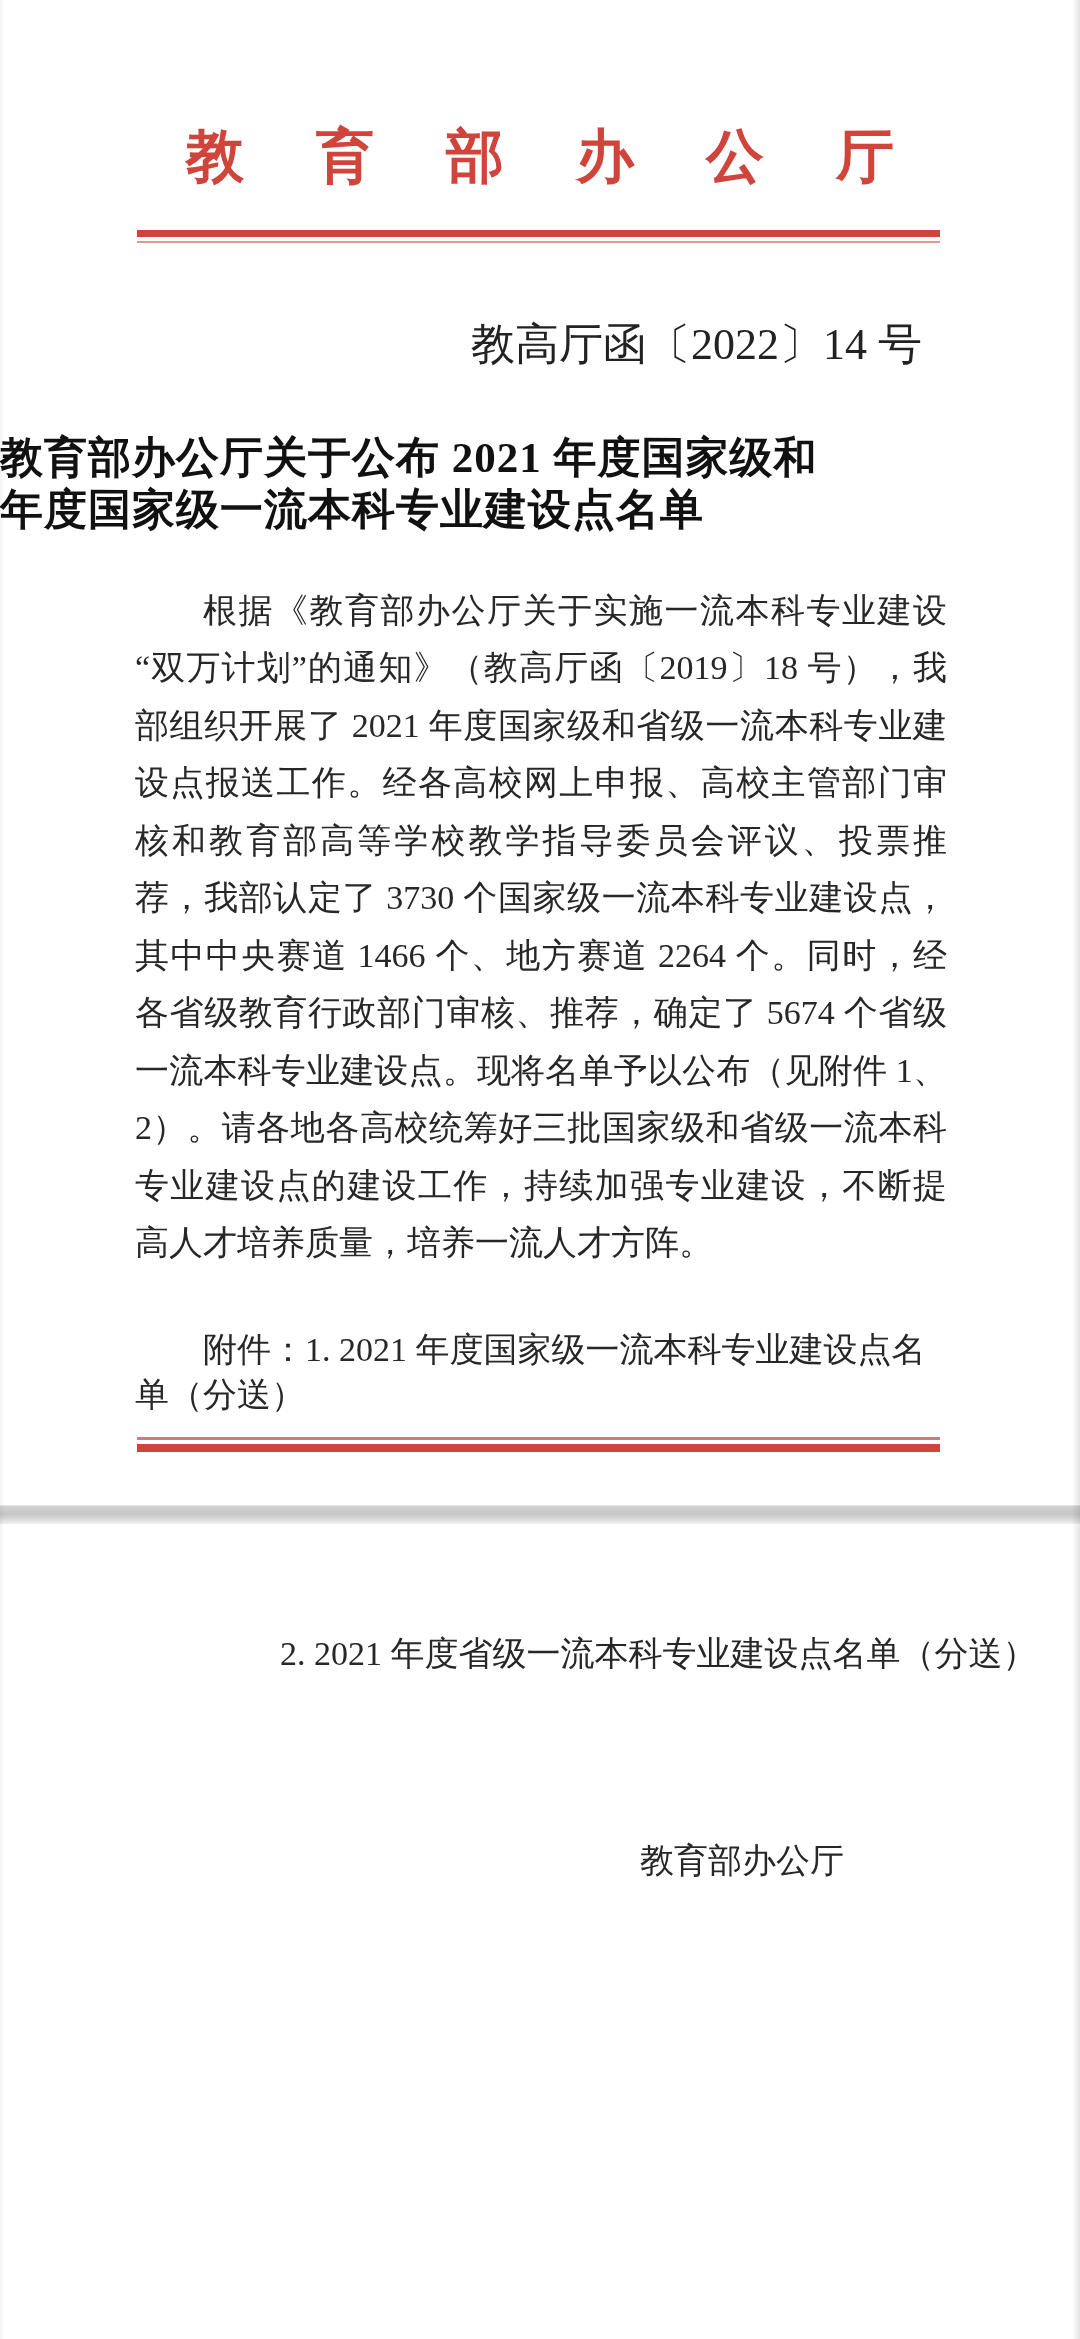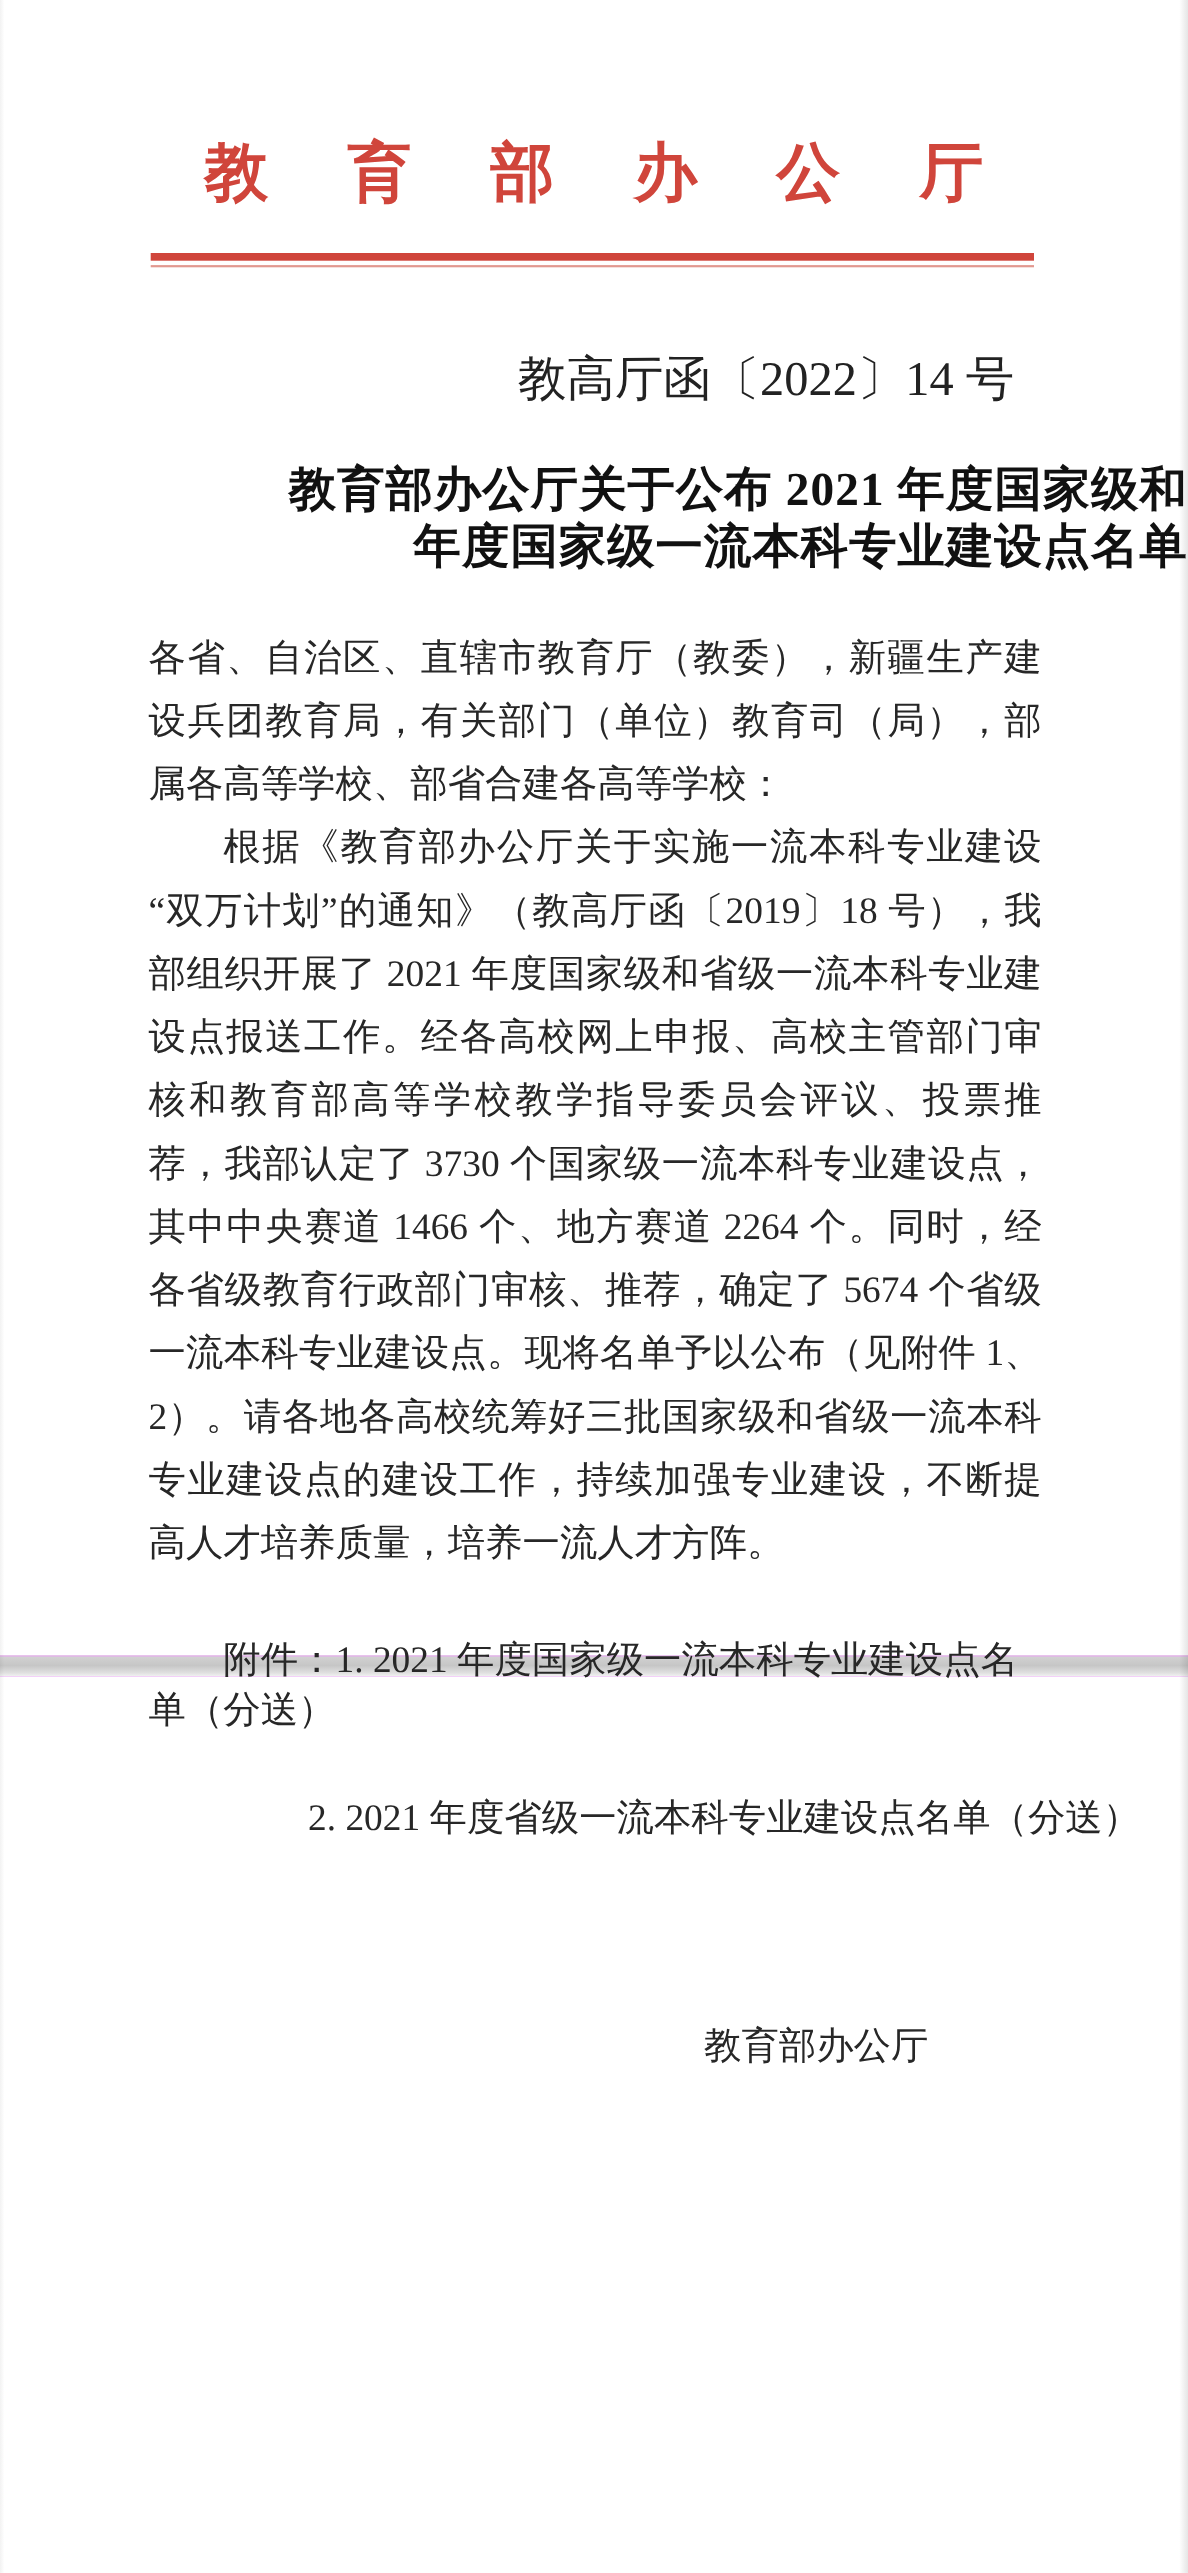--- a/index.html
+++ b/index.html
@@ -61,22 +61,22 @@
 
   .doc-number {
     margin-top: 76px;
     margin-right: 158px;
     text-align: right;
     font-size: 44px;
     color: #222222;
     line-height: 1.2;
   }
   .doc-title {
-    margin-top: 48px;
-    text-align: right;
+    margin-top: 60px;
+    text-align: left;
     font-size: 43px;
     font-weight: bold;
     color: #111111;
     line-height: 52px;
     letter-spacing: 1px;
   }
   .body-text {
     margin: 46px 133px 0 135px;
     font-size: 34px;
     line-height: 57.5px;
@@ -126,21 +126,20 @@
     </div>
 
     <div class="doc-number">教高厅函〔2022〕14 号</div>
 
     <div class="doc-title">
       <div>教育部办公厅关于公布 2021 年度国家级和</div>
       <div>年度国家级一流本科专业建设点名单</div>
     </div>
 
     <div class="body-text">
-      <p>各省、自治区、直辖市教育厅（教委），新疆生产建设兵团教育局，有关部门（单位）教育司（局），部属各高等学校、部省合建各高等学校：</p>
       <p class="indent">根据《教育部办公厅关于实施一流本科专业建设“双万计划”的通知》（教高厅函〔2019〕18 号），我部组织开展了 2021 年度国家级和省级一流本科专业建设点报送工作。经各高校网上申报、高校主管部门审核和教育部高等学校教学指导委员会评议、投票推荐，我部认定了 3730 个国家级一流本科专业建设点，其中中央赛道 1466 个、地方赛道 2264 个。同时，经各省级教育行政部门审核、推荐，确定了 5674 个省级一流本科专业建设点。现将名单予以公布（见附件 1、2）。请各地各高校统筹好三批国家级和省级一流本科专业建设点的建设工作，持续加强专业建设，不断提高人才培养质量，培养一流人才方阵。</p>
     </div>
 
     <div class="attachment-line">附件：1. 2021 年度国家级一流本科专业建设点名单（分送）</div>
 
     <div class="rule rule-bottom">
       <div class="thin"></div>
       <div class="thick"></div>
     </div>
 

